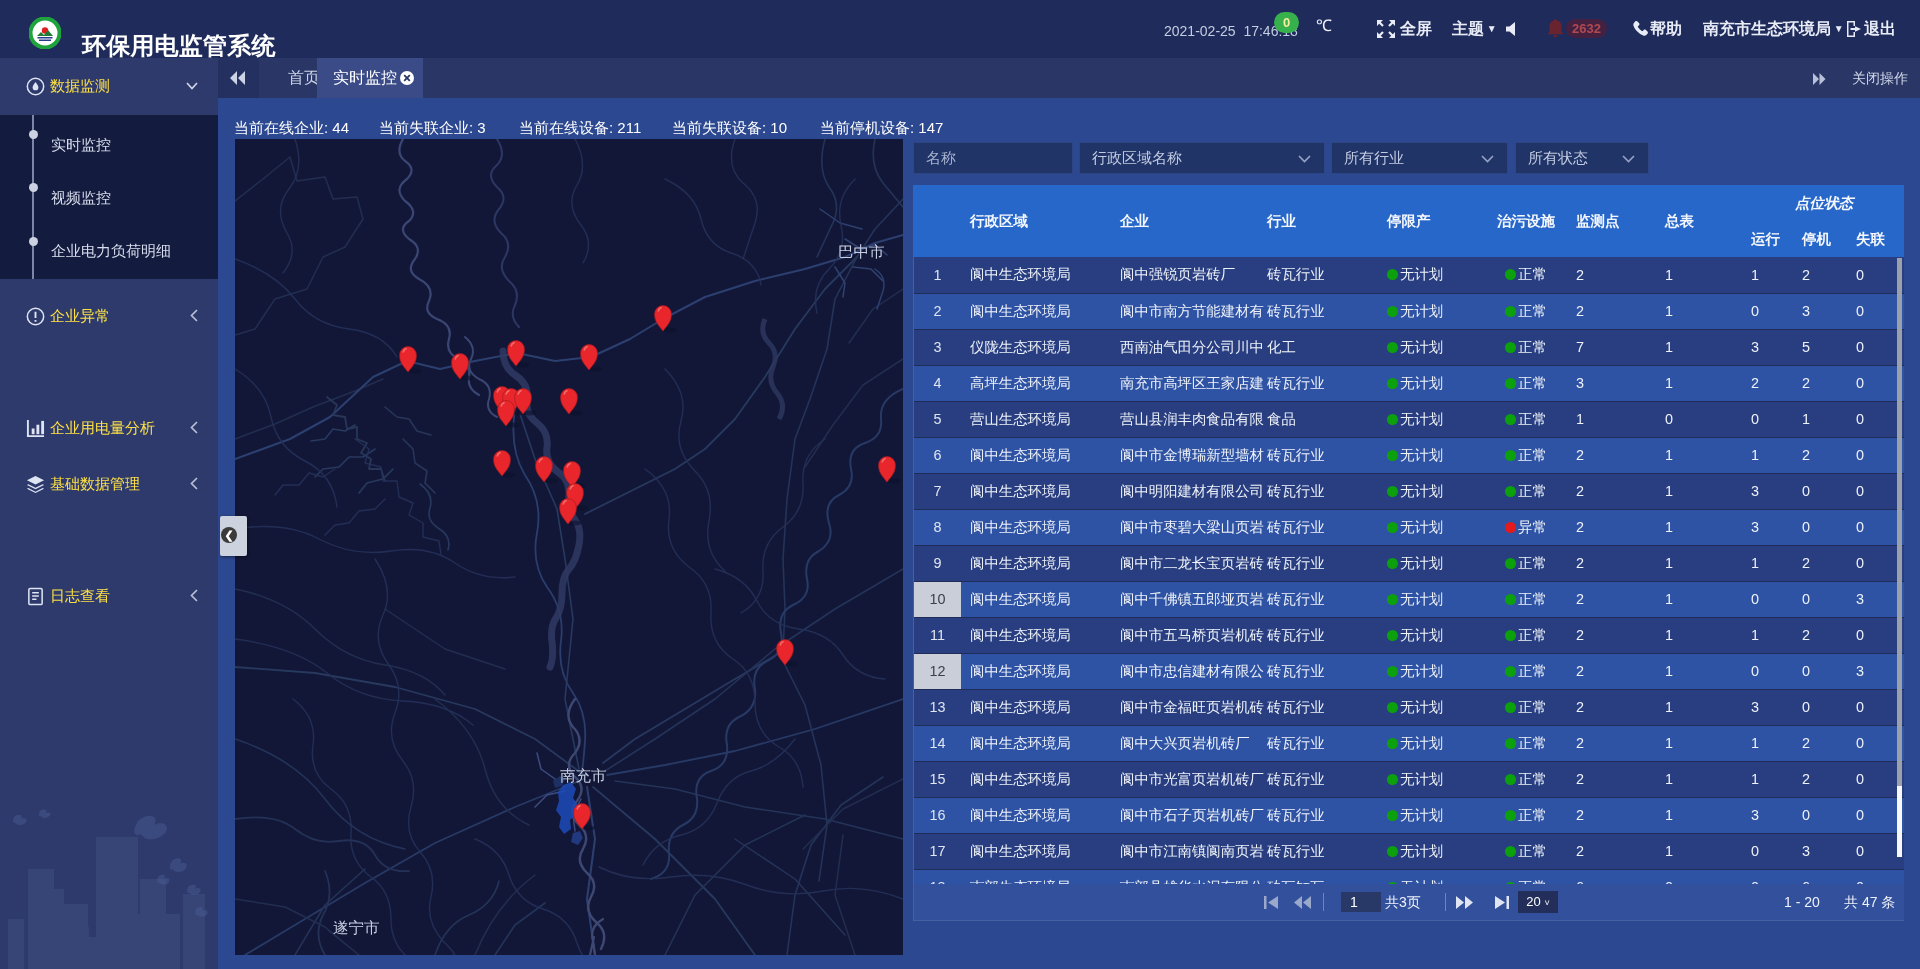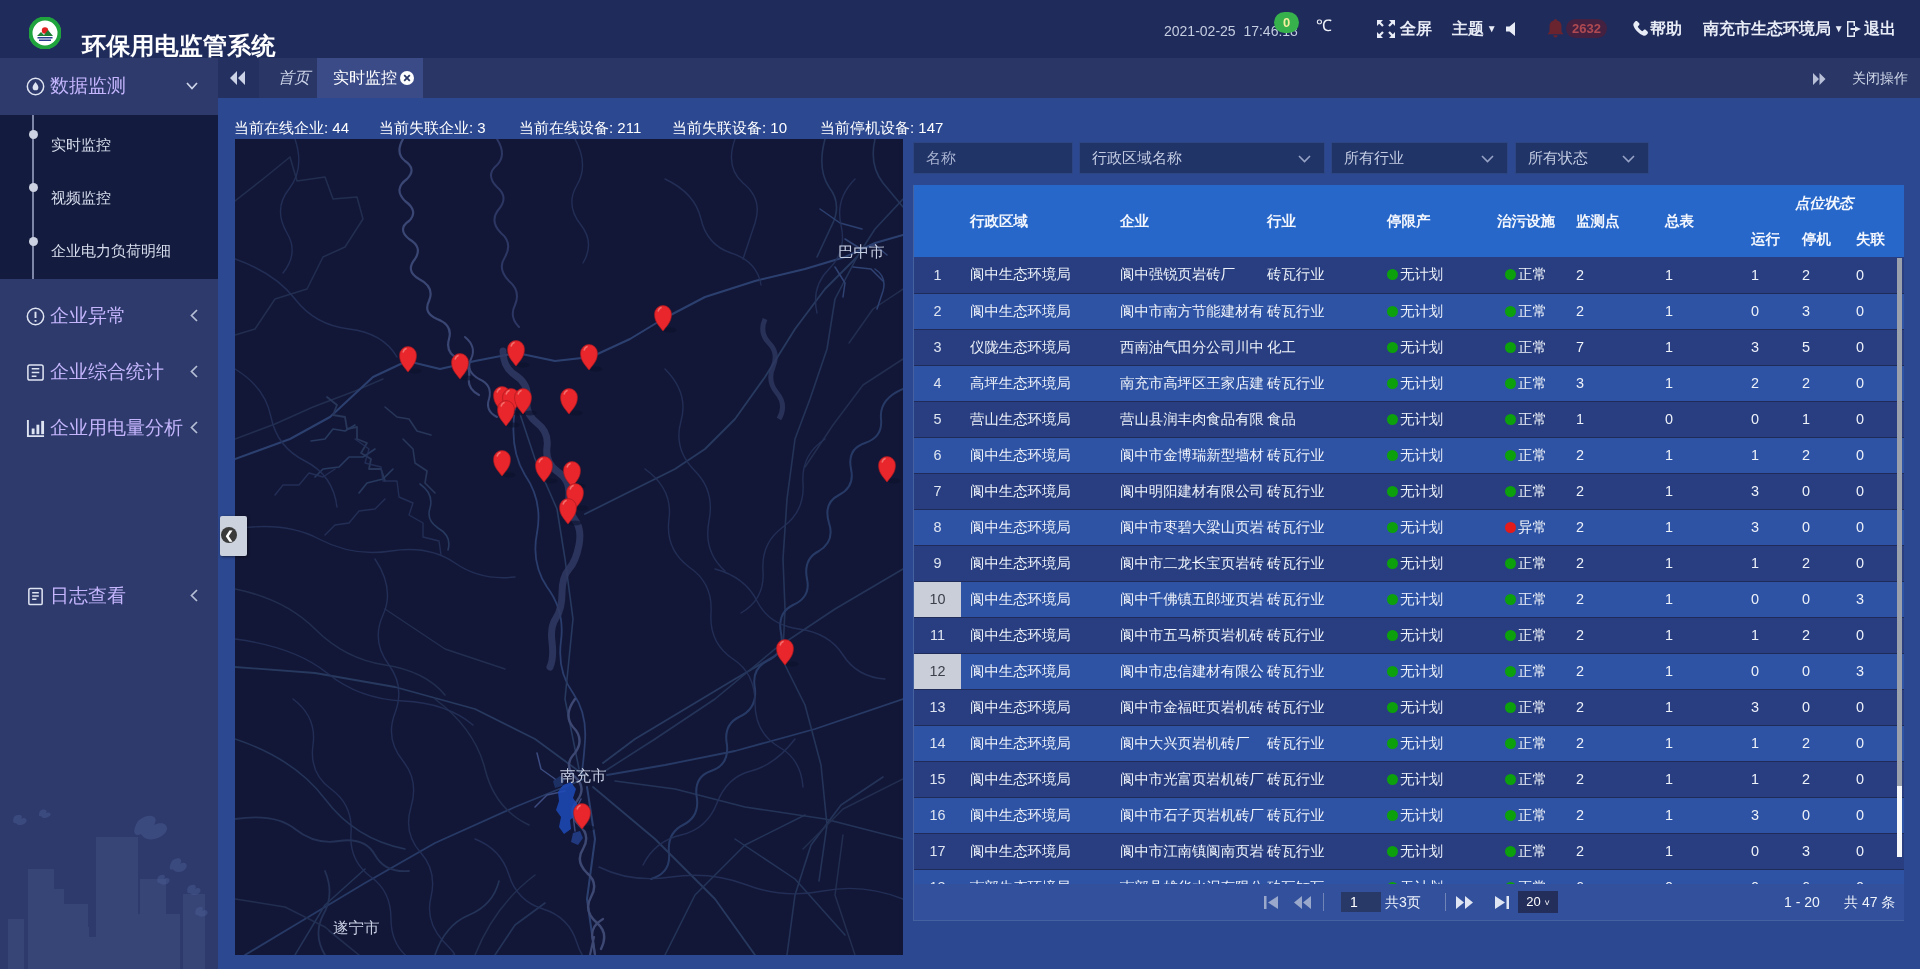--- a/index.html
+++ b/index.html
@@ -15,21 +15,21 @@
 .hitem{position:absolute;top:0;height:58px;line-height:58px;color:#e8ecf6;font-size:16px;font-weight:bold;}
 .hicon{position:absolute;}
 #badge2632{position:absolute;left:1566px;top:19px;width:41px;height:19px;border-radius:10px;background:rgba(105,24,38,.5);color:#b04a52;font-size:13px;font-weight:bold;text-align:center;line-height:19px;}
 
 #sidebar{position:absolute;left:0;top:58px;width:218px;height:911px;background:#2d3a6b;z-index:20;overflow:hidden;}
 #side-act{position:absolute;left:0;top:0;width:218px;height:57px;}
 #side-sub{position:absolute;left:0;top:57px;width:218px;height:164px;background:#131c3e;}
 #side-sub .vline{position:absolute;left:32px;top:0px;width:1.5px;height:164px;background:#7e86a8;}
 #side-sub .dot{position:absolute;left:29px;width:9px;height:9px;border-radius:50%;background:#cdd2e2;}
 #side-sub .si{position:absolute;left:51px;font-size:15px;color:#d8deee;}
-.mitem{position:absolute;left:0;width:218px;height:56px;line-height:56px;color:#c4b5fd;font-size:19px;}
+.mitem{position:absolute;left:0;width:218px;height:56px;line-height:56px;color:#fde047;font-size:15px;}
 .mitem .mtext{position:absolute;left:50px;}
 .micon{position:absolute;left:26px;top:19px;width:19px;height:19px;}
 
 #tabbar{position:absolute;left:218px;top:58px;width:1702px;height:40px;background:#2a3766;z-index:10;}
 #tab-coll{position:absolute;left:0;top:0;width:41px;height:40px;background:#243060;}
 .tab{position:absolute;top:0;height:40px;line-height:40px;font-size:16px;color:#ccd3e8;}
 #tab-active{position:absolute;left:99px;top:0;width:106px;height:40px;background:#3b4b88;color:#fff;line-height:40px;font-size:16px;}
 #tabbar .closeop{position:absolute;right:12px;top:0;line-height:40px;font-size:14px;color:#cfd6e8;}
 
 .stat{position:absolute;top:119px;font-size:15px;color:#fff;z-index:5;}
@@ -133,38 +133,39 @@
   <div class="mitem" style="top:230px">
     <svg class="micon" viewBox="0 0 20 20" fill="none" stroke="#dfe4f2" stroke-width="1.6">
         <circle cx="10" cy="10" r="8.6"></circle>
         <path d="M10 5 v6.5 M10 13.8 v1.8" stroke-width="2"></path>
       </svg>
     <span class="mtext">企业异常</span>
       <svg style="position:absolute;right:20px;top:21px" width="8" height="13" viewBox="0 0 8 13" fill="none" stroke="#b6bed6" stroke-width="1.7">
         <path d="M7 1 L1.5 6.5 L7 12"></path>
       </svg>
   </div>
-  <div class="mitem" style="top:286px">
-    <svg class="micon" viewBox="0 0 20 20" fill="none" stroke="#dfe4f2" stroke-width="1.6">
-        <rect x="2" y="2" width="16" height="16" rx="2"></rect>
-        <path d="M6 6 h8 M6 10 h8 M6 14 h5"></path>
-      </svg>
-    <span class="mtext">企业综合统计</span>
-      <svg style="position:absolute;right:20px;top:21px" width="8" height="13" viewBox="0 0 8 13" fill="none" stroke="#b6bed6" stroke-width="1.7">
-        <path d="M7 1 L1.5 6.5 L7 12"></path>
-      </svg>
-  </div>
   <div class="mitem" style="top:342px">
     <svg class="micon" viewBox="0 0 20 20" fill="#dfe4f2">
         <path d="M1 1 h2 v16 h16 v2 H1z"></path>
         <rect x="6" y="10" width="3" height="6"></rect>
         <rect x="11" y="6" width="3" height="10"></rect>
         <rect x="16" y="2" width="3" height="14"></rect>
       </svg>
     <span class="mtext">企业用电量分析</span>
+      <svg style="position:absolute;right:20px;top:21px" width="8" height="13" viewBox="0 0 8 13" fill="none" stroke="#b6bed6" stroke-width="1.7">
+        <path d="M7 1 L1.5 6.5 L7 12"></path>
+      </svg>
+  </div>
+  <div class="mitem" style="top:398px">
+    <svg class="micon" viewBox="0 0 20 20" fill="#dfe4f2">
+        <path d="M10 1 l9 4.5 -9 4.5 -9-4.5z"></path>
+        <path d="M2.5 9.8 L10 13.5 l7.5-3.7 1.5.7 -9 4.5 -9-4.5z"></path>
+        <path d="M2.5 13.8 L10 17.5 l7.5-3.7 1.5.7 -9 4.5 -9-4.5z"></path>
+      </svg>
+    <span class="mtext">基础数据管理</span>
       <svg style="position:absolute;right:20px;top:21px" width="8" height="13" viewBox="0 0 8 13" fill="none" stroke="#b6bed6" stroke-width="1.7">
         <path d="M7 1 L1.5 6.5 L7 12"></path>
       </svg>
   </div>
   <div class="mitem" style="top:510px">
     <svg class="micon" viewBox="0 0 20 20" fill="none" stroke="#dfe4f2" stroke-width="1.6">
         <rect x="3" y="1.5" width="14" height="17" rx="1.5"></rect>
         <path d="M6.5 6 h7 M6.5 9.5 h7 M6.5 13 h4.5"></path>
       </svg>
     <span class="mtext">日志查看</span>
@@ -196,21 +197,21 @@
     </g>
   </svg>
 </div>
 
 <div id="tabbar">
   <div id="tab-coll">
       <svg style="position:absolute;left:12px;top:13px" width="16" height="14" viewBox="0 0 16 14" fill="#cdd3e6">
         <path d="M7 0 v14 L0 7z M15 0 v14 L8 7z"></path>
       </svg>
     </div>
-  <div class="tab" style="left:60px;font-style:italic;">首页</div>
+  <div class="tab" style="left:70px;">首页</div>
   <div id="tab-active">
       <span style="position:absolute;left:16px;">实时监控</span>
     <svg style="position:absolute;left:83px;top:13px" width="14" height="14" viewBox="0 0 14 14">
         <circle cx="7" cy="7" r="7" fill="#fff"></circle>
         <path d="M4.2 4.2 L9.8 9.8 M9.8 4.2 L4.2 9.8" stroke="#2a3766" stroke-width="1.8"></path>
       </svg>
   </div>
   <svg style="position:absolute;right:94px;top:15px" width="14" height="12" viewBox="0 0 14 12" fill="#b9c1d8">
       <path d="M1 0 l6 6 -6 6z M7.5 0 l6 6 -6 6z"></path>
     </svg>

